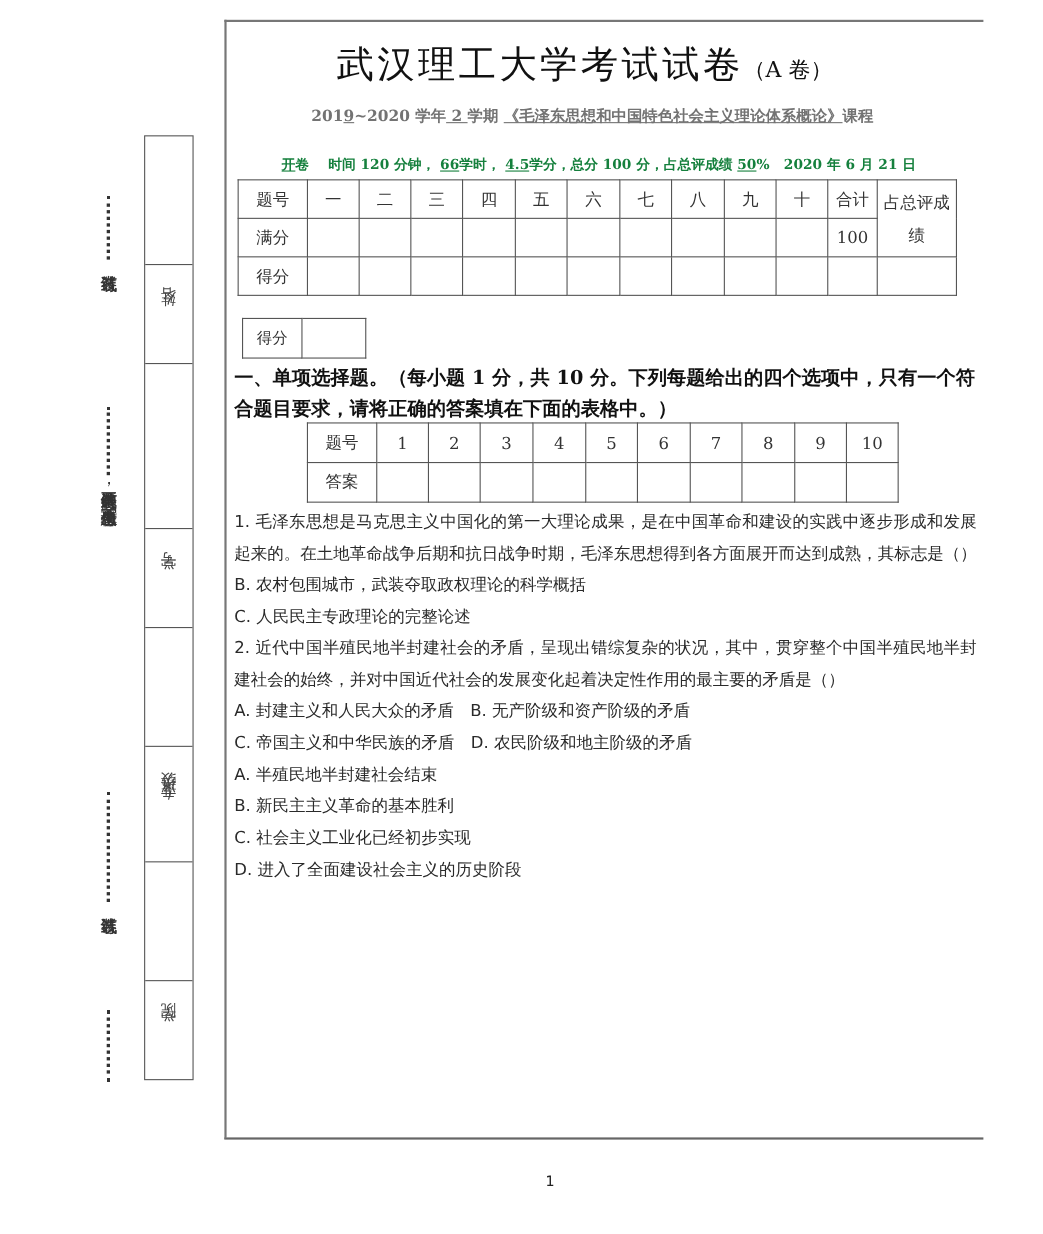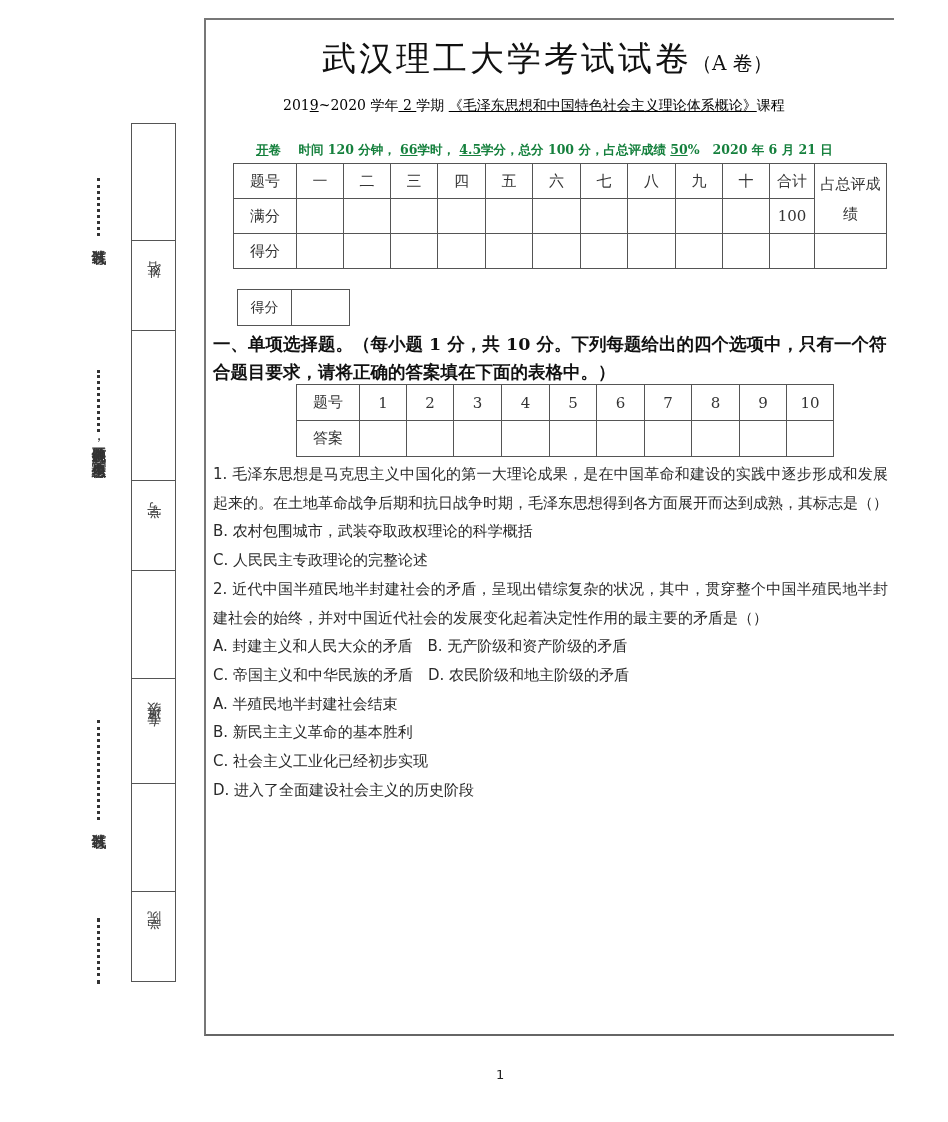--- a/index.html
+++ b/index.html
@@ -24,31 +24,31 @@
     writing-mode: vertical-rl; transform: rotate(180deg);
     font-family: "DejaVu Sans", sans-serif; font-size: 14px; color: #444; letter-spacing: 4px;
   }
 
   
   .frame {
     position: absolute; left: 204px; top: 18px; width: 690px; height: 1018px;
     border-top: 2px solid #777; border-left: 2px solid #777; border-bottom: 2px solid #666;
   }
   .title {
-    position: absolute; left: 322px; top: 36px; font-size: 34px; letter-spacing: 3px; color: #111;
+    position: absolute; left: 306px; top: 36px; font-size: 34px; letter-spacing: 3px; color: #111;
   }
   .title-sub { font-size: 20px; letter-spacing: 0; }
   .course-line {
-    position: absolute; left: 283px; top: 97px; font-size: 14px; font-weight: normal; color: #000000; white-space: nowrap;
+    position: absolute; left: 283px; top: 97px; font-size: 14px; font-weight: bold; color: #737373; white-space: nowrap;
   }
   .u { text-decoration: underline; }
   .meta-line {
     position: absolute; left: 256px; top: 142px; font-size: 12.5px; font-weight: bold; color: #15803d; white-space: nowrap;
   }
-  table { border-collapse: collapse; margin-left: 17px; }
+  table { border-collapse: collapse; }
   td { border: 1px solid #555; text-align: center; vertical-align: middle; font-size: 15px; color: #333; }
 
   .score-table { position: absolute; left: 216px; top: 163px; }
   .score-table td { height: 35px; }
 
   .section-score { position: absolute; left: 220px; top: 289px; }
   .section-score td { height: 36px; font-size: 14px; }
 
   .section-heading {
     position: absolute; left: 213px; top: 330px; width: 680px;

